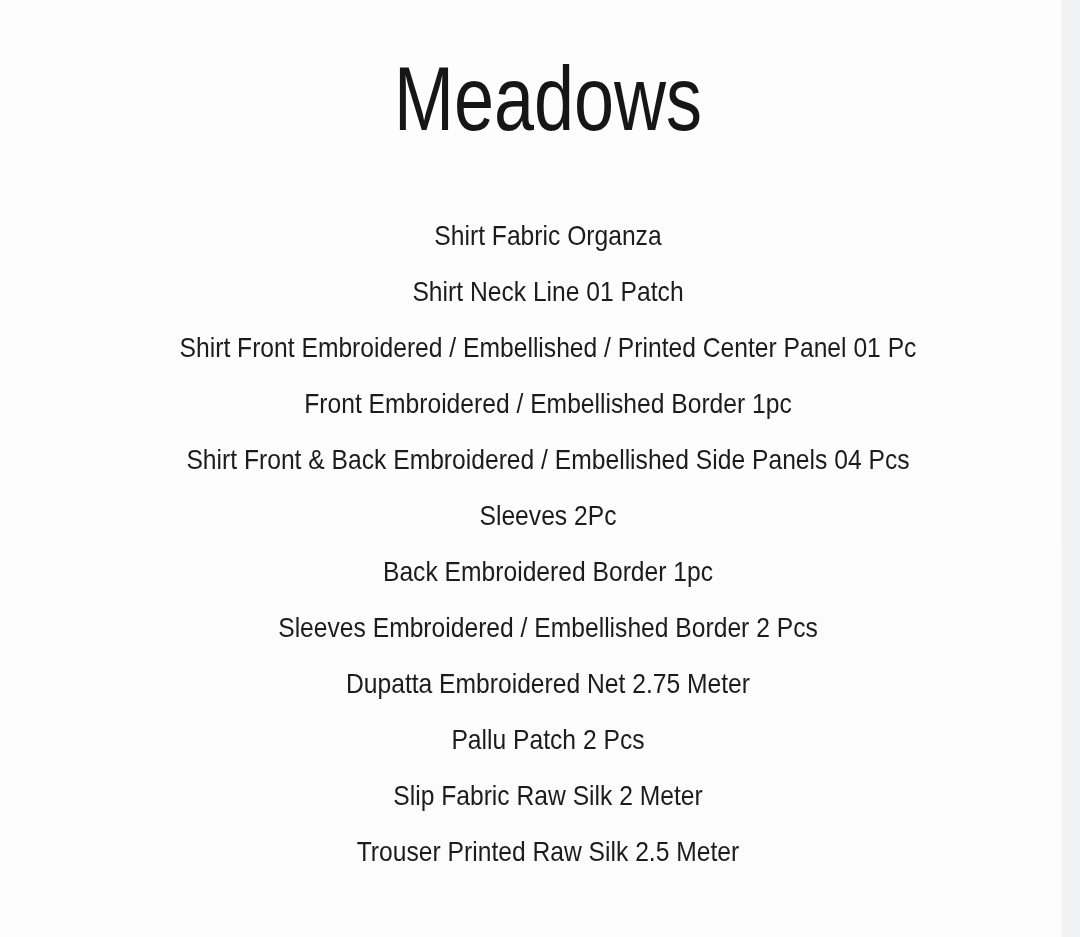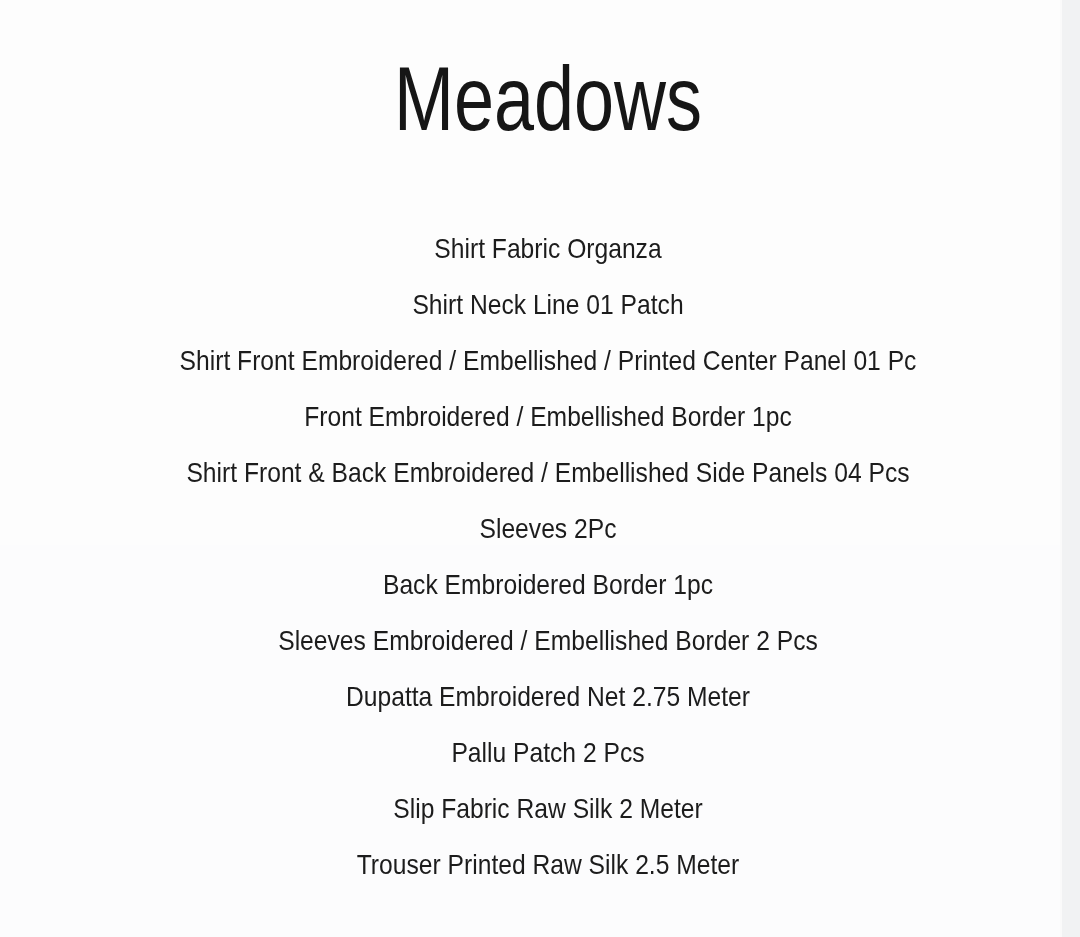--- a/index.html
+++ b/index.html
@@ -56,21 +56,21 @@
     line-height: 130px;
     font-weight: 400;
     color: #161616;
     transform: scaleX(0.80);
     transform-origin: 50% 50%;
     letter-spacing: 0px;
     white-space: nowrap;
   }
   .spec-list {
     position: absolute;
-    top: 221px;
+    top: 208px;
     left: 0;
     width: 1008px;
   }
   .spec-item {
     height: 56px;
     line-height: 56px;
     font-size: 28px;
     color: #1c1c1c;
     transform: scaleX(0.88);
     transform-origin: 50% 50%;

